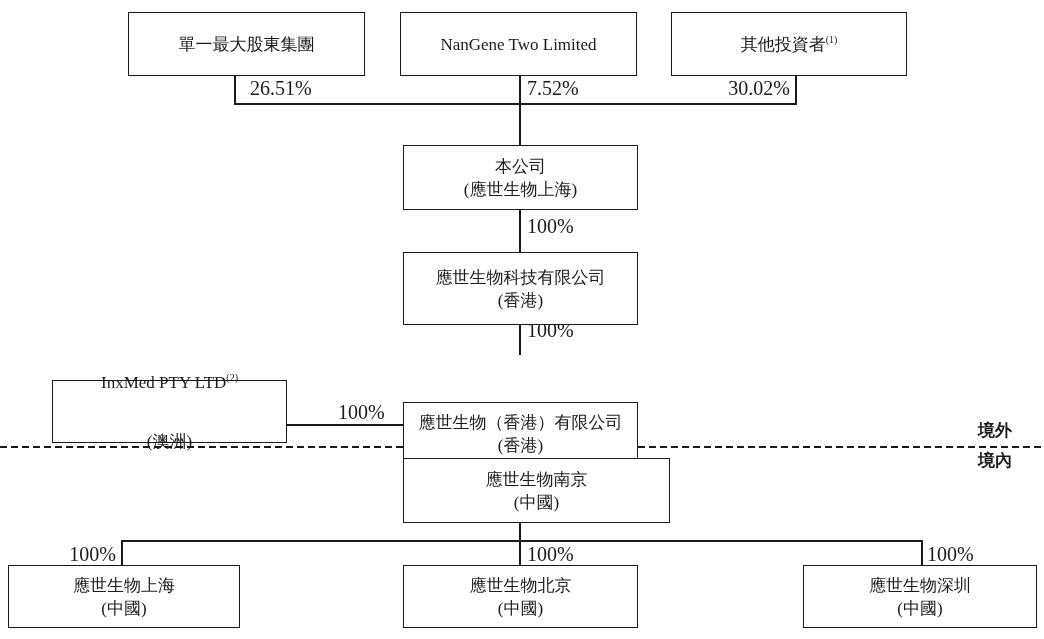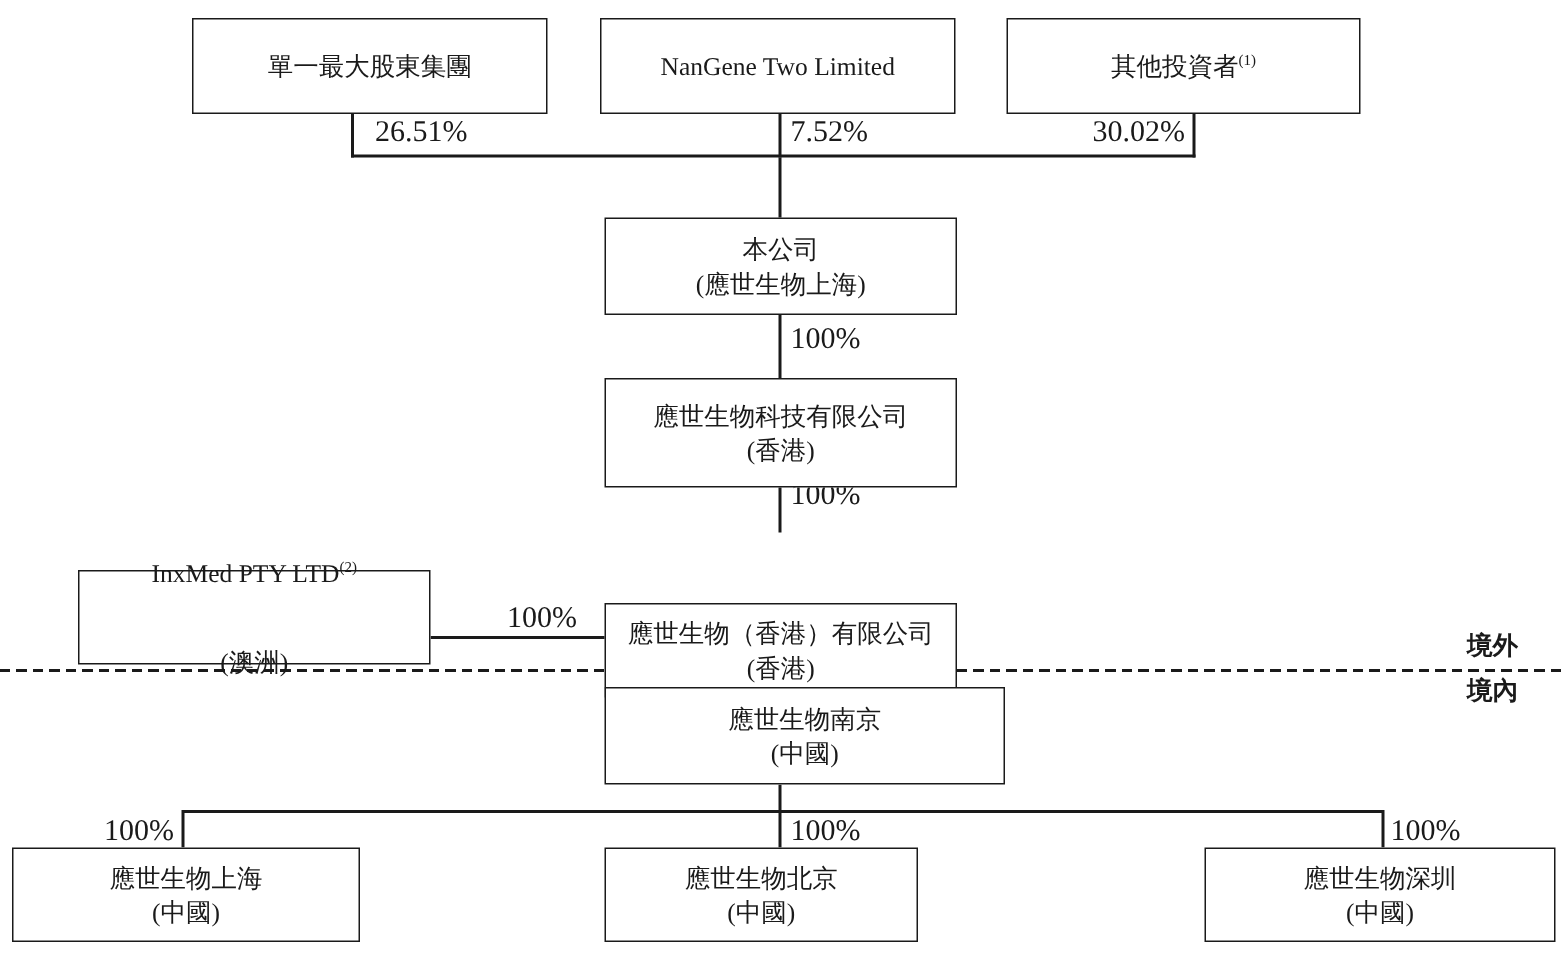--- a/index.html
+++ b/index.html
@@ -101,21 +101,21 @@
   <div class="node" style="left:403px;top:458px;width:267px;height:65px;">
     <span>應世生物南京</span>
     <span>(中國)</span>
   </div>
 
   <div class="node" style="left:8px;top:565px;width:232px;height:63px;">
     <span>應世生物上海</span>
     <span>(中國)</span>
   </div>
 
-  <div class="node" style="left:403px;top:565px;width:209px;height:63px;">
+  <div class="node" style="left:403px;top:565px;width:235px;height:63px;">
     <span>應世生物北京</span>
     <span>(中國)</span>
   </div>
 
   <div class="node" style="left:803px;top:565px;width:234px;height:63px;align-items:center;">
     <span>應世生物深圳</span>
     <span>(中國)</span>
   </div>
 
 </div>

